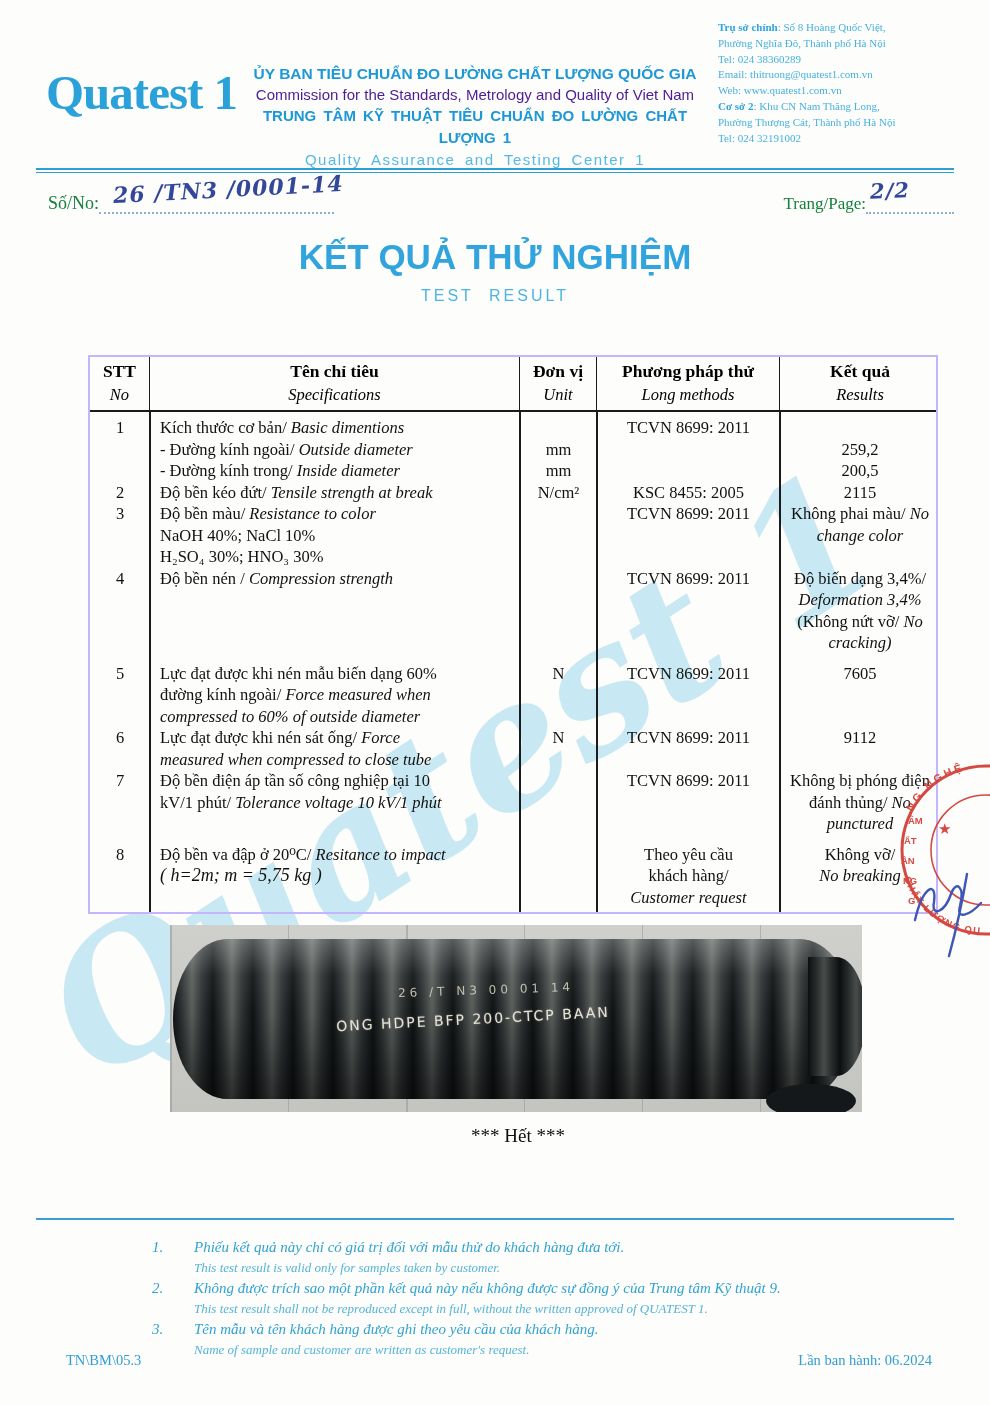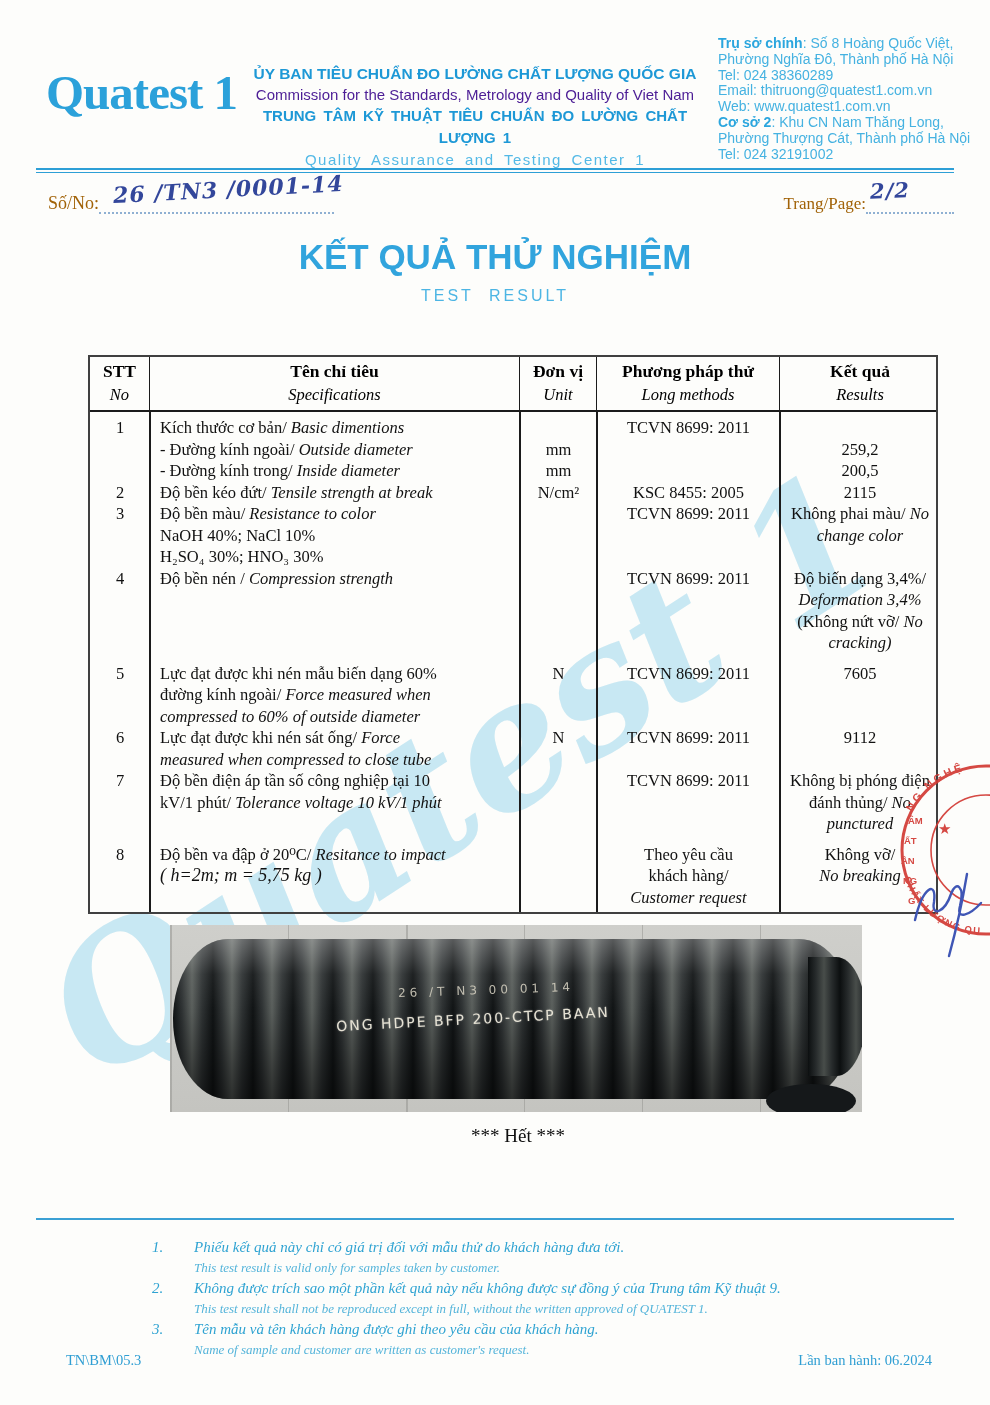--- a/index.html
+++ b/index.html
@@ -6,29 +6,29 @@
   body { background:#777; font-family:"Liberation Serif","DejaVu Serif",serif; }
   .page { position:relative; width:990px; height:1405px; margin:0 auto; background:#fdfdfb; overflow:hidden; }
 
   
   .logo { position:absolute; left:46px; top:64px; font:bold 49px "Liberation Serif","DejaVu Serif",serif; color:#2ba1da; letter-spacing:-1px; z-index:2; }
   .org-block { position:absolute; left:236px; top:64px; width:478px; text-align:center; z-index:2; font-family:"Liberation Sans","DejaVu Sans",sans-serif; }
   .org-vi  { font-size:15.5px; font-weight:bold; color:#1d98d6; line-height:20px; }
   .org-en  { font-size:15px; color:#4c1d95; line-height:21px; }
   .ctr-vi  { font-size:15px; font-weight:bold; color:#1d98d6; line-height:22px; word-spacing:3px; }
   .ctr-en  { font-size:15px; color:#53b9e6; line-height:22px; letter-spacing:1.5px; word-spacing:4px; }
-  .contact { position:absolute; left:718px; top:36px; width:260px; z-index:2;
-             font-family:Liberation Sans, sans-serif; font-size:14px; line-height:15.8px; color:#45b2e1; }
+  .contact { position:absolute; left:718px; top:20px; width:260px; z-index:2;
+             font-family:Liberation Serif, serif; font-size:11px; line-height:15.8px; color:#45b2e1; }
   .contact-line b { color:#2ba6de; font-weight:bold; }
   .dbl-rule { position:absolute; left:36px; top:168px; width:918px; height:5px;
               border-top:2px solid #2d9fd6; border-bottom:1.5px solid #2d9fd6; z-index:2; }
 
   
   .so-row { position:absolute; left:48px; top:190px; width:906px; height:34px; z-index:2; }
-  .so-label { font-size:18px; color:#a16207; }
+  .so-label { font-size:18px; color:#15803d; }
   .dotted { display:inline-block; border-bottom:2px dotted #8fb0d2; position:relative; vertical-align:bottom; }
   .hand { font-style:italic; font-weight:bold; color:#33479b; letter-spacing:1px;
           font-family:"DejaVu Serif","Liberation Serif",serif; }
   .so-hand  { position:absolute; left:14px; top:-14px; font-size:22px; transform:rotate(-3deg); white-space:nowrap; }
   .trang-wrap { position:absolute; right:0; top:0; }
   .trang-hand { position:absolute; left:4px; top:-12px; font-size:21px; transform:rotate(-2deg); }
 
   
   .title { position:absolute; left:0; top:237px; width:100%; text-align:center; z-index:2;
            font:bold 35px "Liberation Sans","DejaVu Sans",sans-serif; color:#31a4dd; }
@@ -36,21 +36,21 @@
               font:16px "Liberation Sans","DejaVu Sans",sans-serif; color:#4cb5e4; letter-spacing:3px; word-spacing:8px; }
 
   
   .watermark { position:absolute; left:60px; top:545px; width:800px; height:460px; z-index:1;
                display:flex; align-items:center; justify-content:center;
                transform:rotate(-33deg); pointer-events:none;
                font:bold italic 175px "DejaVu Serif","Liberation Serif",serif;
                color:rgba(148,211,235,0.5); white-space:nowrap; }
 
   
-  .tbl { position:absolute; left:88px; top:355px; width:850px; border:2px solid #404040; z-index:2; background:transparent; }
+  .tbl { position:absolute; left:88px; top:355px; width:850px; border:2px solid #c4b5fd; z-index:2; background:transparent; }
   .tbl-head { display:grid; grid-template-columns:60px 370px 77px 183px 160px; border-bottom:2px solid #1b1b1b; }
   .th { text-align:center; padding:3px 0 4px; line-height:23px; border-right:1.5px solid #1b1b1b; }
   .th:last-child { border-right:none; }
   .th .h-vi { font-size:17.5px; font-weight:bold; display:block; }
   .th .h-en { font-size:16.5px; font-style:italic; display:block; }
   .tbl-body { position:relative; padding:5px 0 4px; }
   .vline { position:absolute; top:0; bottom:0; width:1.5px; background:#1b1b1b; }
   .t-line { display:grid; grid-template-columns:60px 370px 77px 183px 160px; line-height:21.5px; font-size:16.5px; color:#111; }
   .t-line.gap8 { margin-bottom:9px; }
   .c-no, .c-unit, .c-method, .c-result { text-align:center; }

